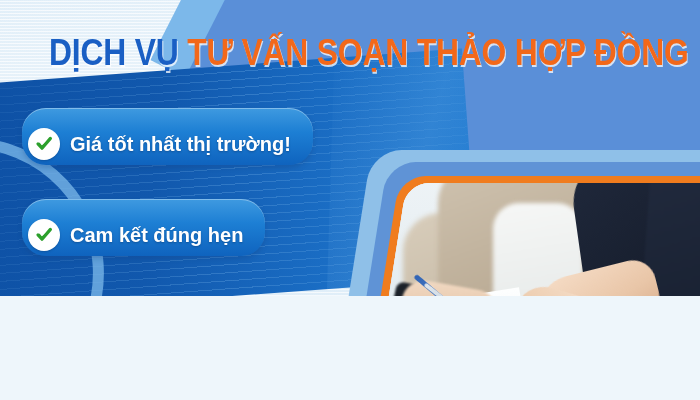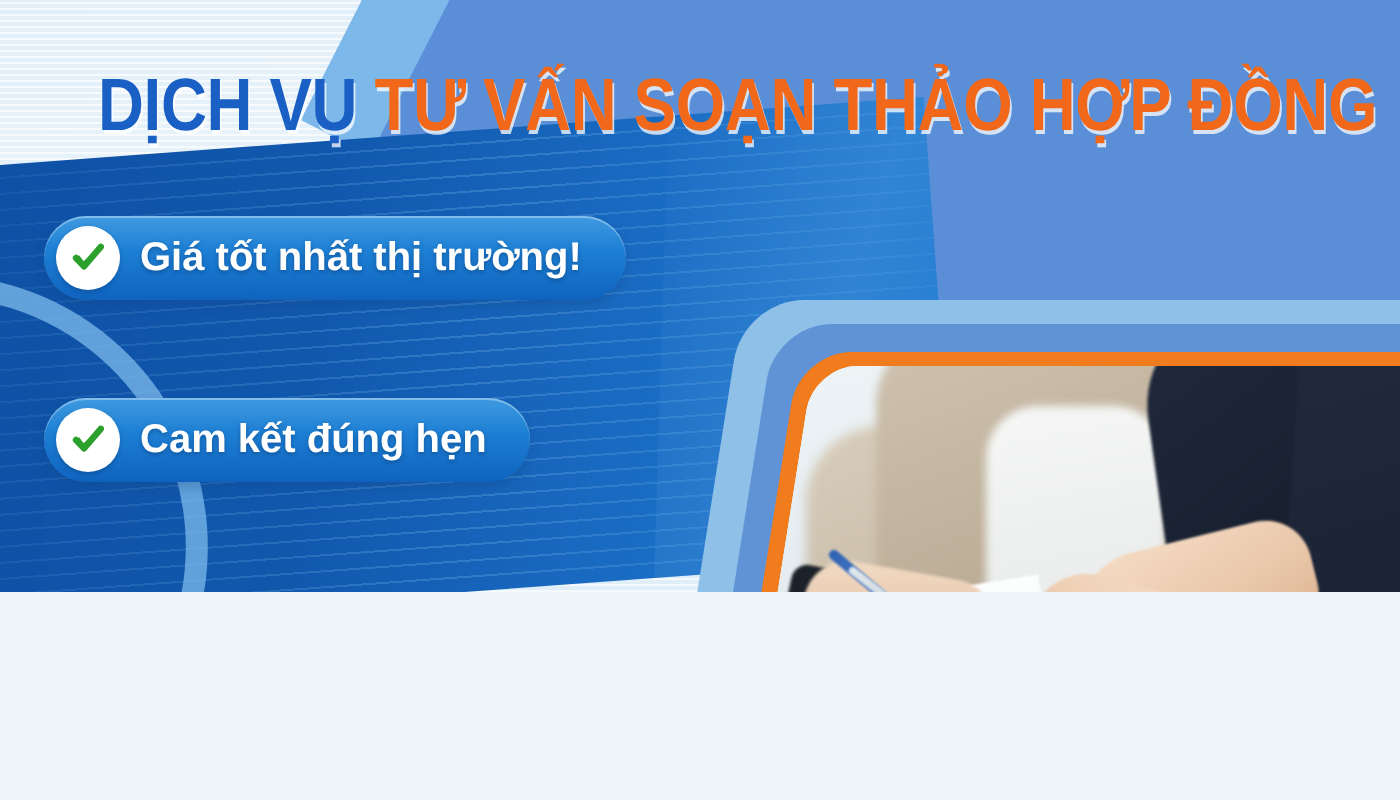--- a/index.html
+++ b/index.html
@@ -130,21 +130,21 @@
     font-weight:bold;font-size:37px;line-height:46px;
     letter-spacing:-.2px;white-space:nowrap;
     transform:scaleX(.86);transform-origin:center top;
   }
   .hl-blue{color:#1a5fc4;text-shadow:1px 2px 0 rgba(255,255,255,.75);}
   .hl-orange{color:#f2681a;text-shadow:1px 2px 0 rgba(255,255,255,.75);}
 
   
   .pill{
     position:absolute;display:inline-flex;align-items:center;
-    height:42px;padding:0 22px 0 6px;border-radius:24px;
+    height:42px;padding:15px 22px 0 6px;border-radius:24px;
     background:linear-gradient(180deg,#3f9ae0 0%,#1d7fd4 42%,#0f63be 100%);
     box-shadow:0 3px 5px rgba(20,70,130,.28),inset 0 1px 0 rgba(255,255,255,.35);
   }
   #pill-1{left:22px;top:108px;}
   #pill-2{left:22px;top:173px;margin-top:26px;}
   .pill .txt{
     color:#ffffff;font-size:20px;font-weight:bold;margin-left:10px;
     text-shadow:0 1px 2px rgba(10,50,100,.45);white-space:nowrap;
   }
   .check{

